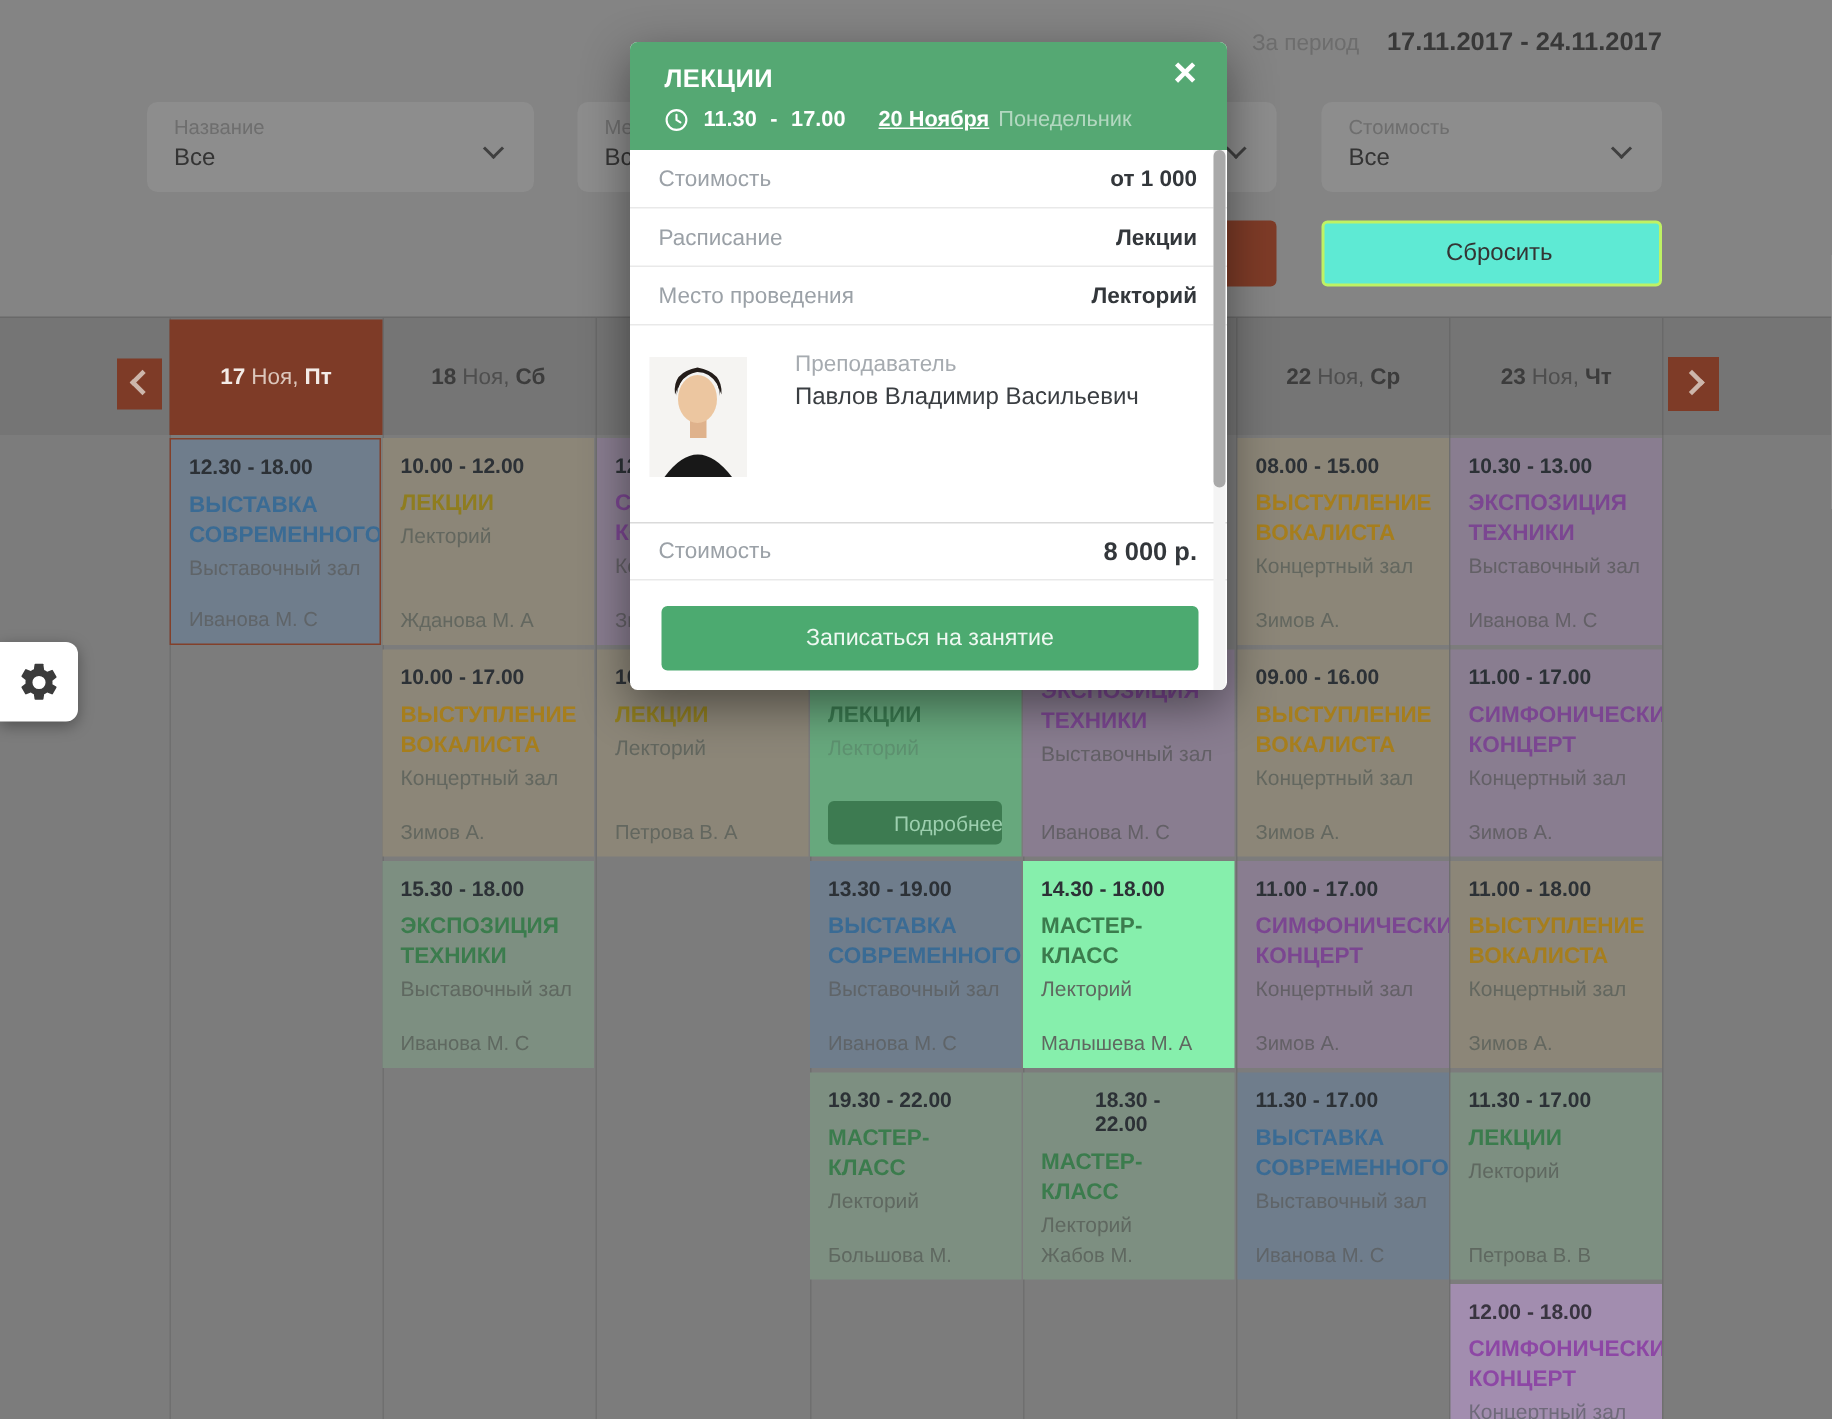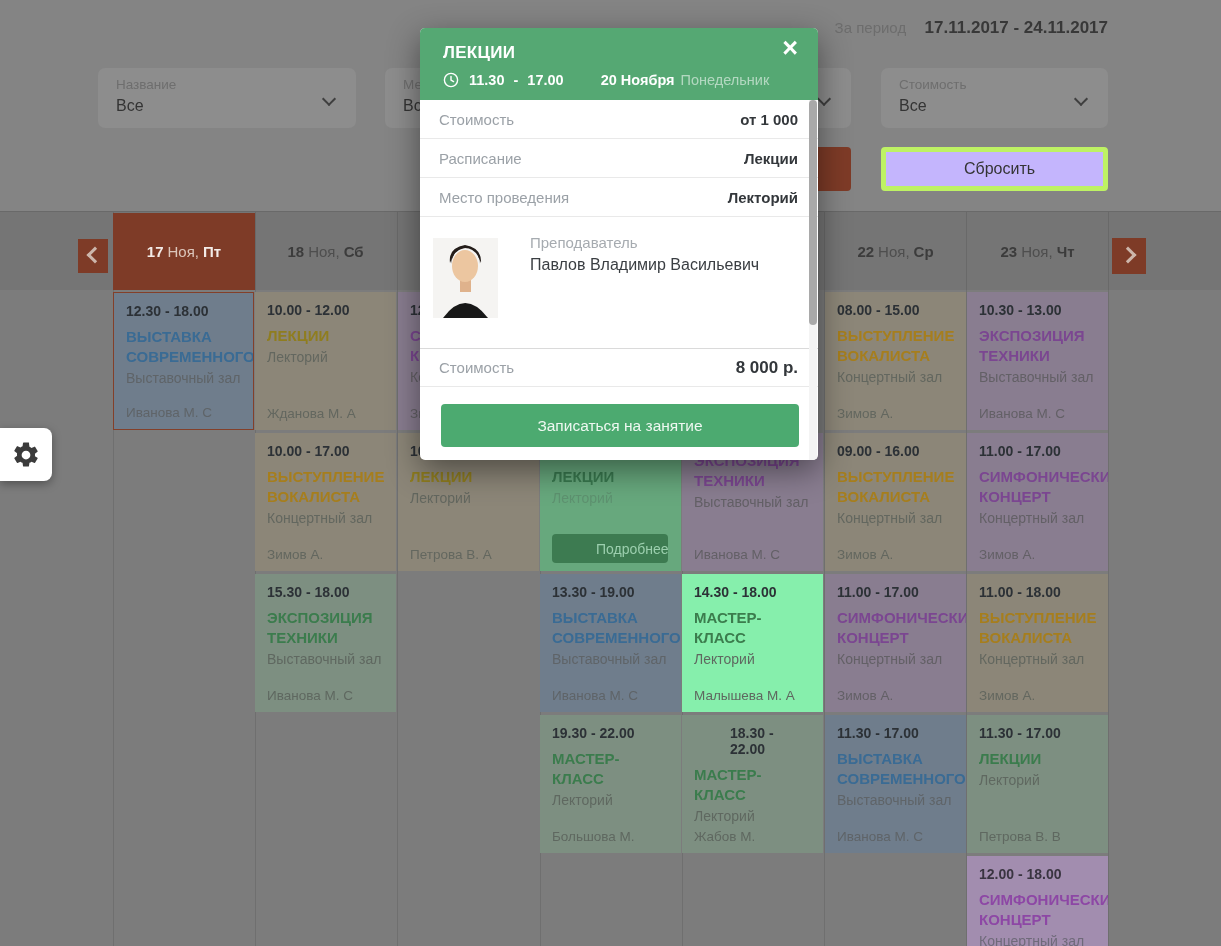--- a/index.html
+++ b/index.html
@@ -14,22 +14,22 @@
   .period-label{font-size:15px;color:#6d6d6d;margin-right:14px;}
   .period-value{font-size:17px;color:#383838;font-weight:700;}
   
   .fbox{position:absolute;top:68px;height:60px;background:#8d8d8d;border-radius:7px;box-sizing:border-box;padding:9px 18px;cursor:pointer;}
   .fbox .flabel{font-size:13.5px;color:#6e6e6e;}
   .fbox .fvalue{font-size:16px;color:#343434;font-weight:500;margin-top:5px;}
   .fbox .chev{position:absolute;right:22px;top:26px;}
   #fb0{left:98px;width:258px;} #fb1{left:385px;width:258px;} #fb2{left:631px;width:220px;} #fb3{left:881px;width:227px;}
   .btn-submit{position:absolute;left:631px;top:147px;width:220px;height:44px;background:var(--accent);
               border:none;border-radius:4px;color:#e9d9d2;font-size:16px;cursor:pointer;}
-  .btn-reset{position:absolute;left:881px;top:147px;width:227px;height:44px;background:#c4b5fd;
-             border:5px solid #bef264;border-radius:4px;color:#343434;font-size:16px;cursor:pointer;font-family:inherit;padding-left:16px;}
+  .btn-reset{position:absolute;left:881px;top:147px;width:227px;height:44px;background:#5eead4;
+             border:2px solid #bef264;border-radius:4px;color:#343434;font-size:16px;cursor:pointer;font-family:inherit;padding-left:16px;}
   .top-divider{position:absolute;left:0;top:211px;width:1221px;height:1px;background:#696969;}
   
   .band{position:absolute;left:0;top:212px;width:1221px;height:78px;background:#757575;}
   .cal-bg{position:absolute;left:0;top:290px;width:1221px;height:656px;background:#7c7c7c;}
   .col-sep{position:absolute;top:212px;height:734px;width:1px;background:rgba(0,0,0,0.10);}
   .day-col{position:absolute;top:212px;width:141px;}
   .day-head{height:78px;display:flex;align-items:center;justify-content:center;font-size:15px;color:#4e4e4e;gap:4px;cursor:default;}
   .day-head .dh-num,.day-head .dh-wd{font-weight:700;color:#3c3c3c;}
   .day-col.selected .day-head{background:var(--accent);margin-top:1px;height:77px;width:142px;}
   .day-col.selected .day-head .dh-num,.day-col.selected .day-head .dh-wd{color:#f3ebe7;}
@@ -54,21 +54,21 @@
   .gear-tab{position:absolute;left:0;top:428px;width:52px;height:53px;background:#ffffff;border-radius:0 8px 8px 0;
             box-shadow:0 3px 10px rgba(0,0,0,.35);display:flex;align-items:center;justify-content:center;cursor:pointer;z-index:40;}
   
   .modal{position:absolute;left:420px;top:28px;width:398px;height:432px;background:#ffffff;border-radius:5px;
          box-shadow:0 10px 32px rgba(0,0,0,.45);z-index:50;overflow:hidden;}
   .modal-head{position:relative;height:72px;background:var(--modal-green);color:#fff;}
   .modal-title{position:absolute;left:23px;top:15px;font-size:17px;font-weight:700;letter-spacing:.3px;}
   .modal-close{position:absolute;right:14px;top:6px;background:none;border:none;color:#fff;font-size:27px;font-weight:700;cursor:pointer;line-height:1;}
   .modal-sub{position:absolute;left:23px;top:44px;display:flex;align-items:center;font-size:14.5px;}
   .m-time{font-weight:700;margin-left:10px;word-spacing:5px;}
-  .m-date{font-weight:700;margin-left:37px;}
+  .m-date{font-weight:700;margin-left:22px;text-decoration:underline;}
   .m-wd{color:rgba(255,255,255,.55);margin-left:6px;}
   .m-row{display:flex;align-items:center;height:39px;padding:0 20px 0 19px;border-bottom:1px solid #e9e9e9;box-sizing:border-box;}
   .m-row .rlabel{font-size:15px;color:#9ba1a7;}
   .m-row .rvalue{margin-left:auto;font-size:15px;color:#33373b;font-weight:600;}
   .m-teacher{position:relative;height:131px;}
   .m-photo{position:absolute;left:13px;top:21px;width:65px;height:80px;overflow:hidden;background:#f5f4f2;}
   .m-tlabel{position:absolute;left:110px;top:17px;font-size:15px;color:#a6abb0;}
   .m-tname{position:absolute;left:110px;top:39px;font-size:16px;color:#3a3e42;}
   .m-price{border-top:1px solid #dadada;}
   .m-price .rvalue{font-size:17px;}

